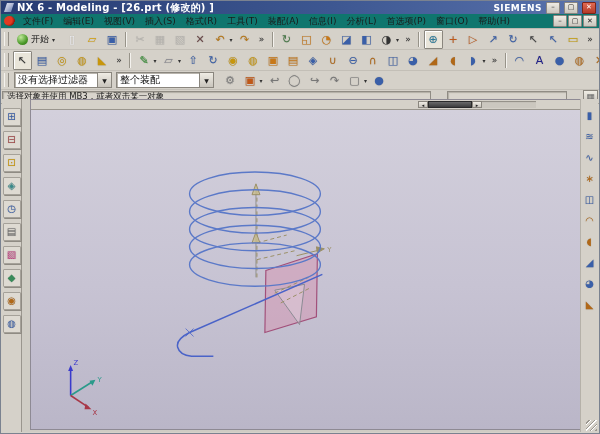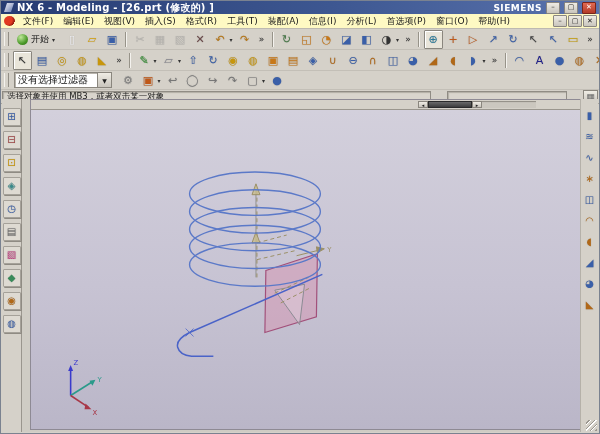--- a/index.html
+++ b/index.html
@@ -10,21 +10,21 @@
   .titlebar{background:linear-gradient(90deg,#273c72 0%,#3d5791 55%,#5a73ad 100%);}
   .nx-logo{width:10px;height:9px;background:linear-gradient(135deg,#e8e8f2 0%,#b8c0d8 45%,#5a73ad 100%);
     clip-path:polygon(0 100%,30% 0,100% 0,70% 100%);flex:none;}
   .title-text{font-size:10px;font-weight:bold;letter-spacing:.2px;white-space:nowrap;overflow:hidden;flex:1;}
   .brand{font-size:9px;font-weight:bold;letter-spacing:.5px;}
   .winbtn{width:12px;height:10px;flex:none;display:flex;align-items:center;justify-content:center;
     font-size:7px;line-height:1;color:#222;background:linear-gradient(#efece4,#c9c5bd);
     border:1px solid #8a8680;border-radius:1px;margin-left:1px;}
   .winbtn.close{background:linear-gradient(#e06a52,#b33a28);color:#fff;border-color:#7a2418;}
   
-  .menubar{height:14px;display:flex;align-items:center;background:#fef9c3;border-bottom:1px solid #bdb9b1;padding:0 2px;}
+  .menubar{height:14px;display:flex;align-items:center;background:#0f766e;border-bottom:1px solid #bdb9b1;padding:0 2px;}
   .menu-logo{width:11px;height:10px;margin:0 3px 0 1px;background:
     radial-gradient(circle at 35% 40%,#e23a22 0 45%,#8a1608 75%,transparent 76%);border-radius:50%;flex:none;}
   .menu-item{font-size:9px;color:#1a1a1a;padding:1px 5px;white-space:nowrap;}
   .menubar .spacer{flex:1;}
   
   .tbrow{display:flex;align-items:center;background:#d5d1c9;border-bottom:1px solid #c3bfb7;padding:0 2px;}
   .tbrow.r1,.tbrow.r2{height:20px;}
   .tbrow.r3{height:18px;}
   .grip{width:3px;height:14px;border-left:1px solid #f4f2ee;border-right:1px solid #928e86;margin:0 3px 0 1px;flex:none;}
   .tsep{width:1px;height:15px;background:#979389;border-right:1px solid #f4f2ee;margin:0 3px;flex:none;}
@@ -306,20 +306,24 @@
         </span>
       </span>
   </div>
 
   <div class="tbrow r3">
     <span class="grip"></span>
     <span class="combo" style="width:96px">
       <span class="cval">没有选择过滤器</span>
       <span class="cbtn">▼</span>
     </span>
+    <span class="combo" style="width:96px">
+      <span class="cval">整个装配</span>
+      <span class="cbtn">▼</span>
+    </span>
     <span style="display:flex;align-items:center;margin-left:4px;">
         <span class="tbtn">
           <span class="glyph" style="color: rgb(128, 128, 128);">⚙</span>
         </span>
         <span class="tbtn dd-pad">
           <span class="glyph" style="color: rgb(192, 88, 24);">▣</span>
           <span class="ddarrow">▾</span>
         </span>
         <span class="tbtn">
           <span class="glyph" style="color: rgb(119, 119, 119);">↩</span>

